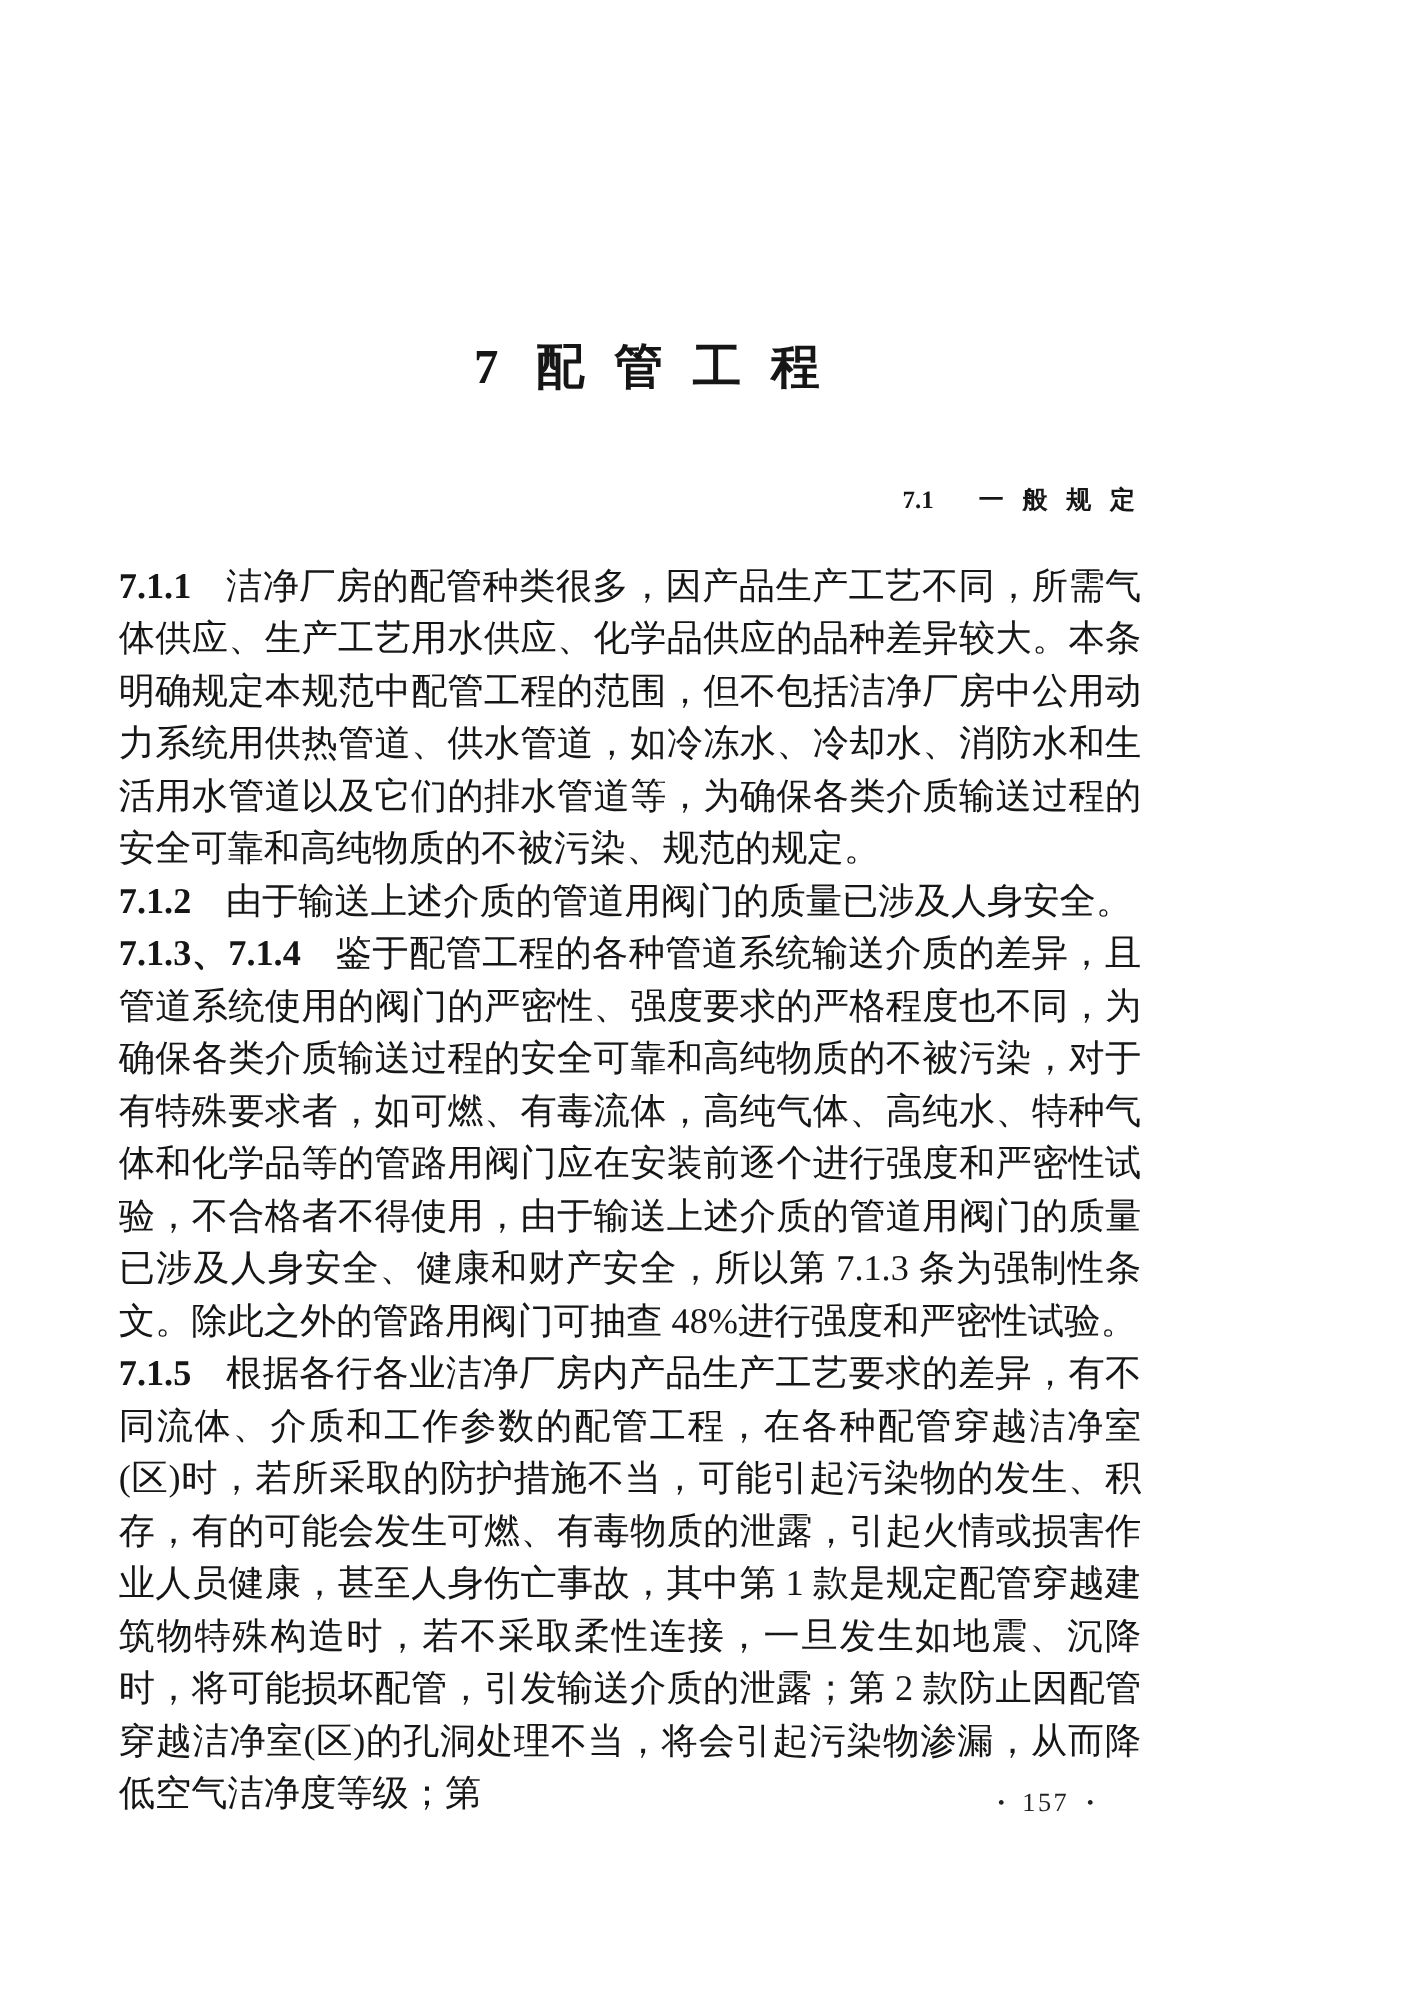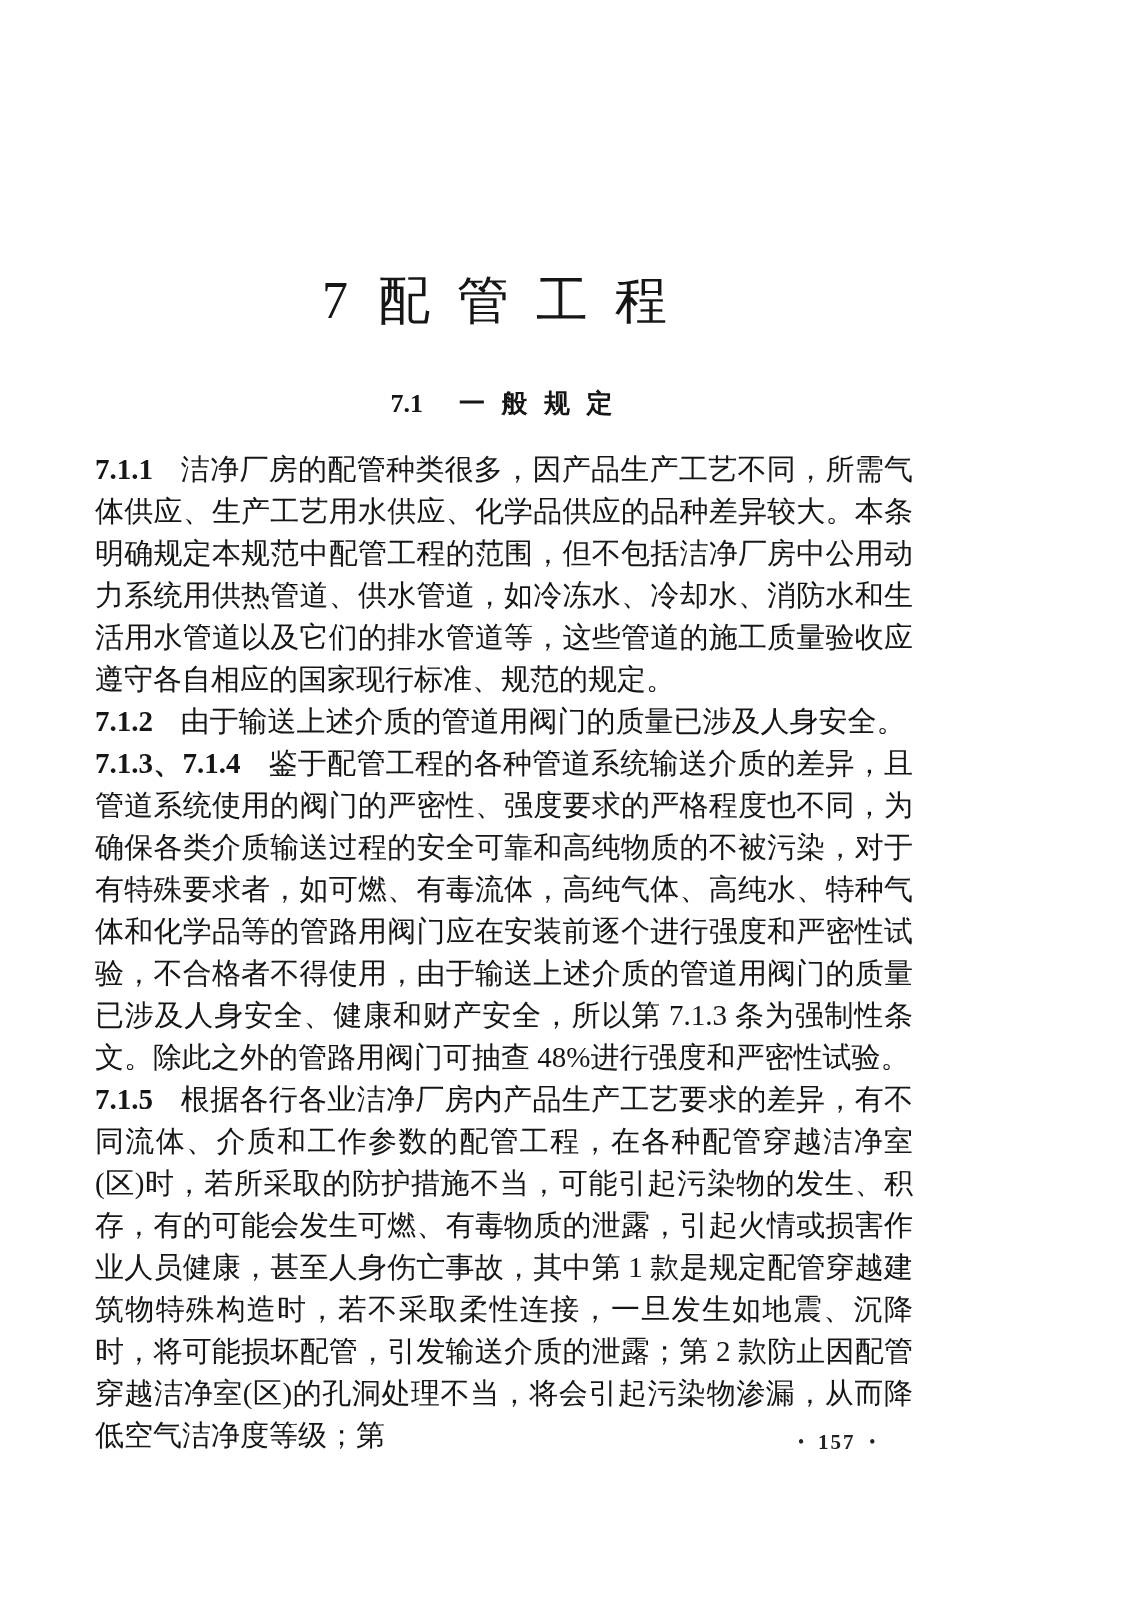--- a/index.html
+++ b/index.html
@@ -13,42 +13,42 @@
     height: 1600px;
     background: #ffffff;
     color: #161616;
     font-family: "Liberation Serif", "DejaVu Serif", serif;
     overflow: hidden;
   }
   
   .chapter-heading {
     position: absolute;
     top: 266px;
-    left: 89px;
+    left: 112px;
     width: 818px;
     text-align: center;
-    font-size: 52px;
-    font-weight: 400;
+    font-size: 39px;
+    font-weight: 700;
     white-space: nowrap;
   }
   .chapter-heading .chapter-num {
     margin-right: 30px;
     letter-spacing: 0;
   }
   .chapter-heading .chapter-name {
     letter-spacing: 7px;
   }
   
   .section-heading {
     position: absolute;
     top: 386px;
     left: 95px;
     width: 818px;
-    text-align: center;
-    font-size: 26px;
+    text-align: right;
+    font-size: 20px;
     font-weight: 700;
     white-space: nowrap;
   }
   .section-heading .section-num {
     margin-right: 36px;
   }
   .section-heading .section-name {
     letter-spacing: 5px;
   }
   
@@ -75,21 +75,20 @@
   .footer {
     position: absolute;
     top: 1430px;
     left: 95px;
     width: 818px;
     text-align: right;
     padding-right: 38px;
     box-sizing: border-box;
     font-size: 21px;
     color: #222222;
-    font-weight: bold;
   }
   .footer .dot {
     font-size: 16px;
     vertical-align: 2px;
   }
   .footer .pageno {
     margin: 0 14px;
     letter-spacing: 2px;
   }
 </style>
@@ -100,21 +99,21 @@
 
   <div class="chapter-heading">
     <span class="chapter-num">7</span><span class="chapter-name">配 管 工 程</span>
   </div>
 
   <div class="section-heading">
     <span class="section-num">7.1</span><span class="section-name">一 般 规 定</span>
   </div>
 
   <div class="body-text">
-    <p class="para"><b class="pnum">7.1.1</b><span>洁净厂房的配管种类很多，因产品生产工艺不同，所需气体供应、生产工艺用水供应、化学品供应的品种差异较大。本条明确规定本规范中配管工程的范围，但不包括洁净厂房中公用动力系统用供热管道、供水管道，如冷冻水、冷却水、消防水和生活用水管道以及它们的排水管道等，这些管道的施工质量验收应遵守各自相应的国家现行标准、规范的规定。</span></p>
+    <p class="para"><b class="pnum">7.1.1</b><span>洁净厂房的配管种类很多，因产品生产工艺不同，所需气体供应、生产工艺用水供应、化学品供应的品种差异较大。本条明确规定本规范中配管工程的范围，但不包括洁净厂房中公用动力系统用供热管道、供水管道，如冷冻水、冷却水、消防水和生活用水管道以及它们的排水管道等，为确保各类介质输送过程的安全可靠和高纯物质的不被污染、规范的规定。</span></p>
 
     <p class="para"><b class="pnum">7.1.2</b><span>由于输送上述介质的管道用阀门的质量已涉及人身安全。</span></p>
 
     <p class="para"><b class="pnum">7.1.3、7.1.4</b><span>鉴于配管工程的各种管道系统输送介质的差异，且管道系统使用的阀门的严密性、强度要求的严格程度也不同，为确保各类介质输送过程的安全可靠和高纯物质的不被污染，对于有特殊要求者，如可燃、有毒流体，高纯气体、高纯水、特种气体和化学品等的管路用阀门应在安装前逐个进行强度和严密性试验，不合格者不得使用，由于输送上述介质的管道用阀门的质量已涉及人身安全、健康和财产安全，所以第 7.1.3 条为强制性条文。除此之外的管路用阀门可抽查 48%进行强度和严密性试验。</span></p>
 
     <p class="para"><b class="pnum">7.1.5</b><span>根据各行各业洁净厂房内产品生产工艺要求的差异，有不同流体、介质和工作参数的配管工程，在各种配管穿越洁净室(区)时，若所采取的防护措施不当，可能引起污染物的发生、积存，有的可能会发生可燃、有毒物质的泄露，引起火情或损害作业人员健康，甚至人身伤亡事故，其中第 1 款是规定配管穿越建筑物特殊构造时，若不采取柔性连接，一旦发生如地震、沉降时，将可能损坏配管，引发输送介质的泄露；第 2 款防止因配管穿越洁净室(区)的孔洞处理不当，将会引起污染物渗漏，从而降低空气洁净度等级；第</span></p>
   </div>
 
   <div class="footer">
     <span class="dot">•</span><span class="pageno">157</span><span class="dot">•</span>

